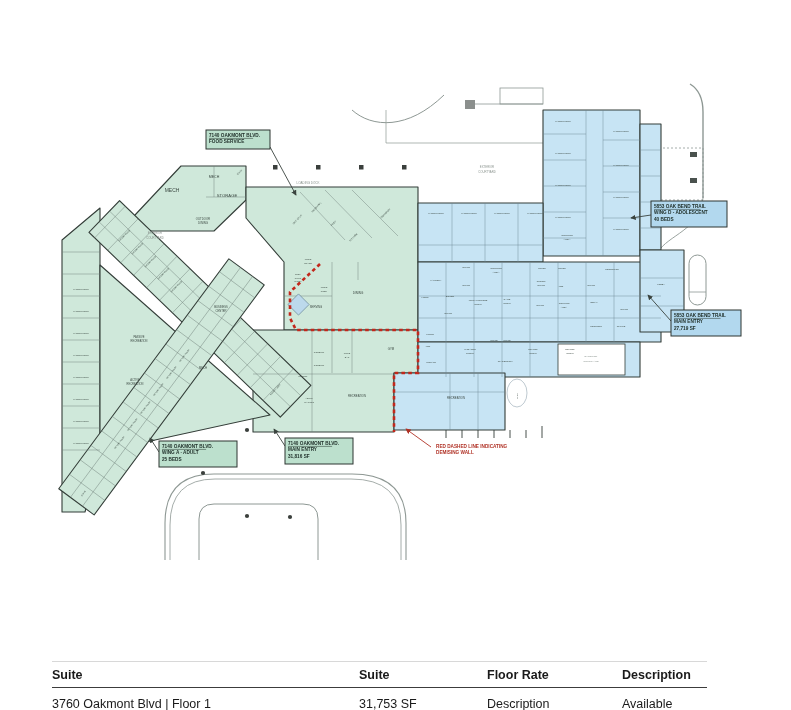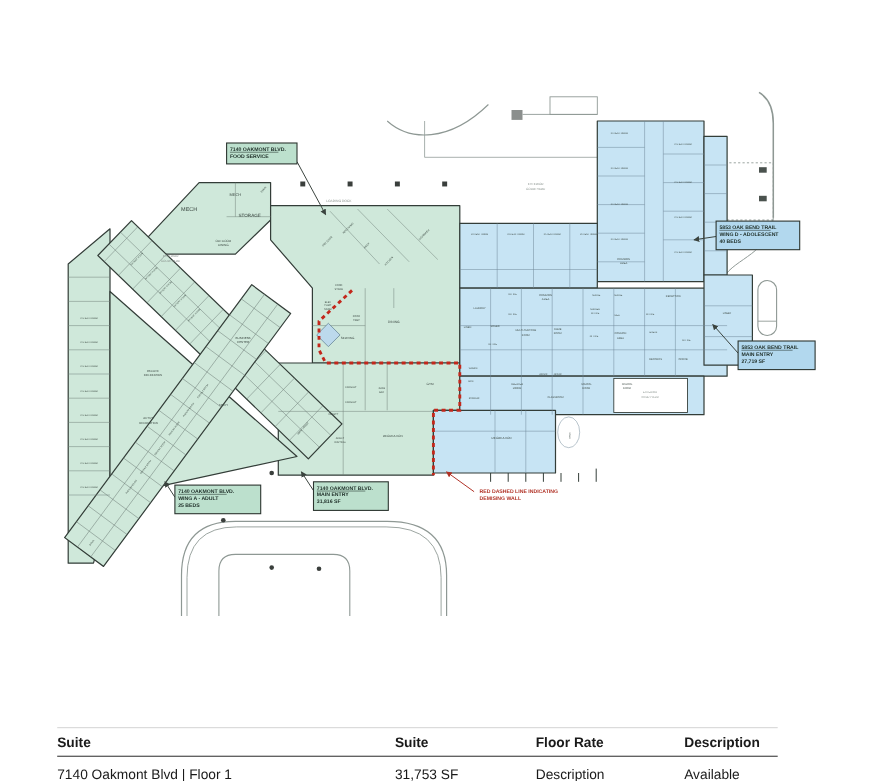--- a/index.html
+++ b/index.html
@@ -292,18 +292,18 @@
 </svg>
 
 <div class="tablewrap">
   <div class="t-header">
     <div class="t-cell">Suite</div>
     <div class="t-cell">Suite</div>
     <div class="t-cell">Floor Rate</div>
     <div class="t-cell">Description</div>
   </div>
   <div class="t-row">
-    <div class="t-cell">7140 Oakmont Blvd | Floor 1</div>
+    <div class="t-cell">3760 Oakmont Blvd | Floor 1</div>
     <div class="t-cell">31,753 SF</div>
     <div class="t-cell">Description</div>
     <div class="t-cell">Available</div>
   </div>
 </div>
 
 </body></html>

